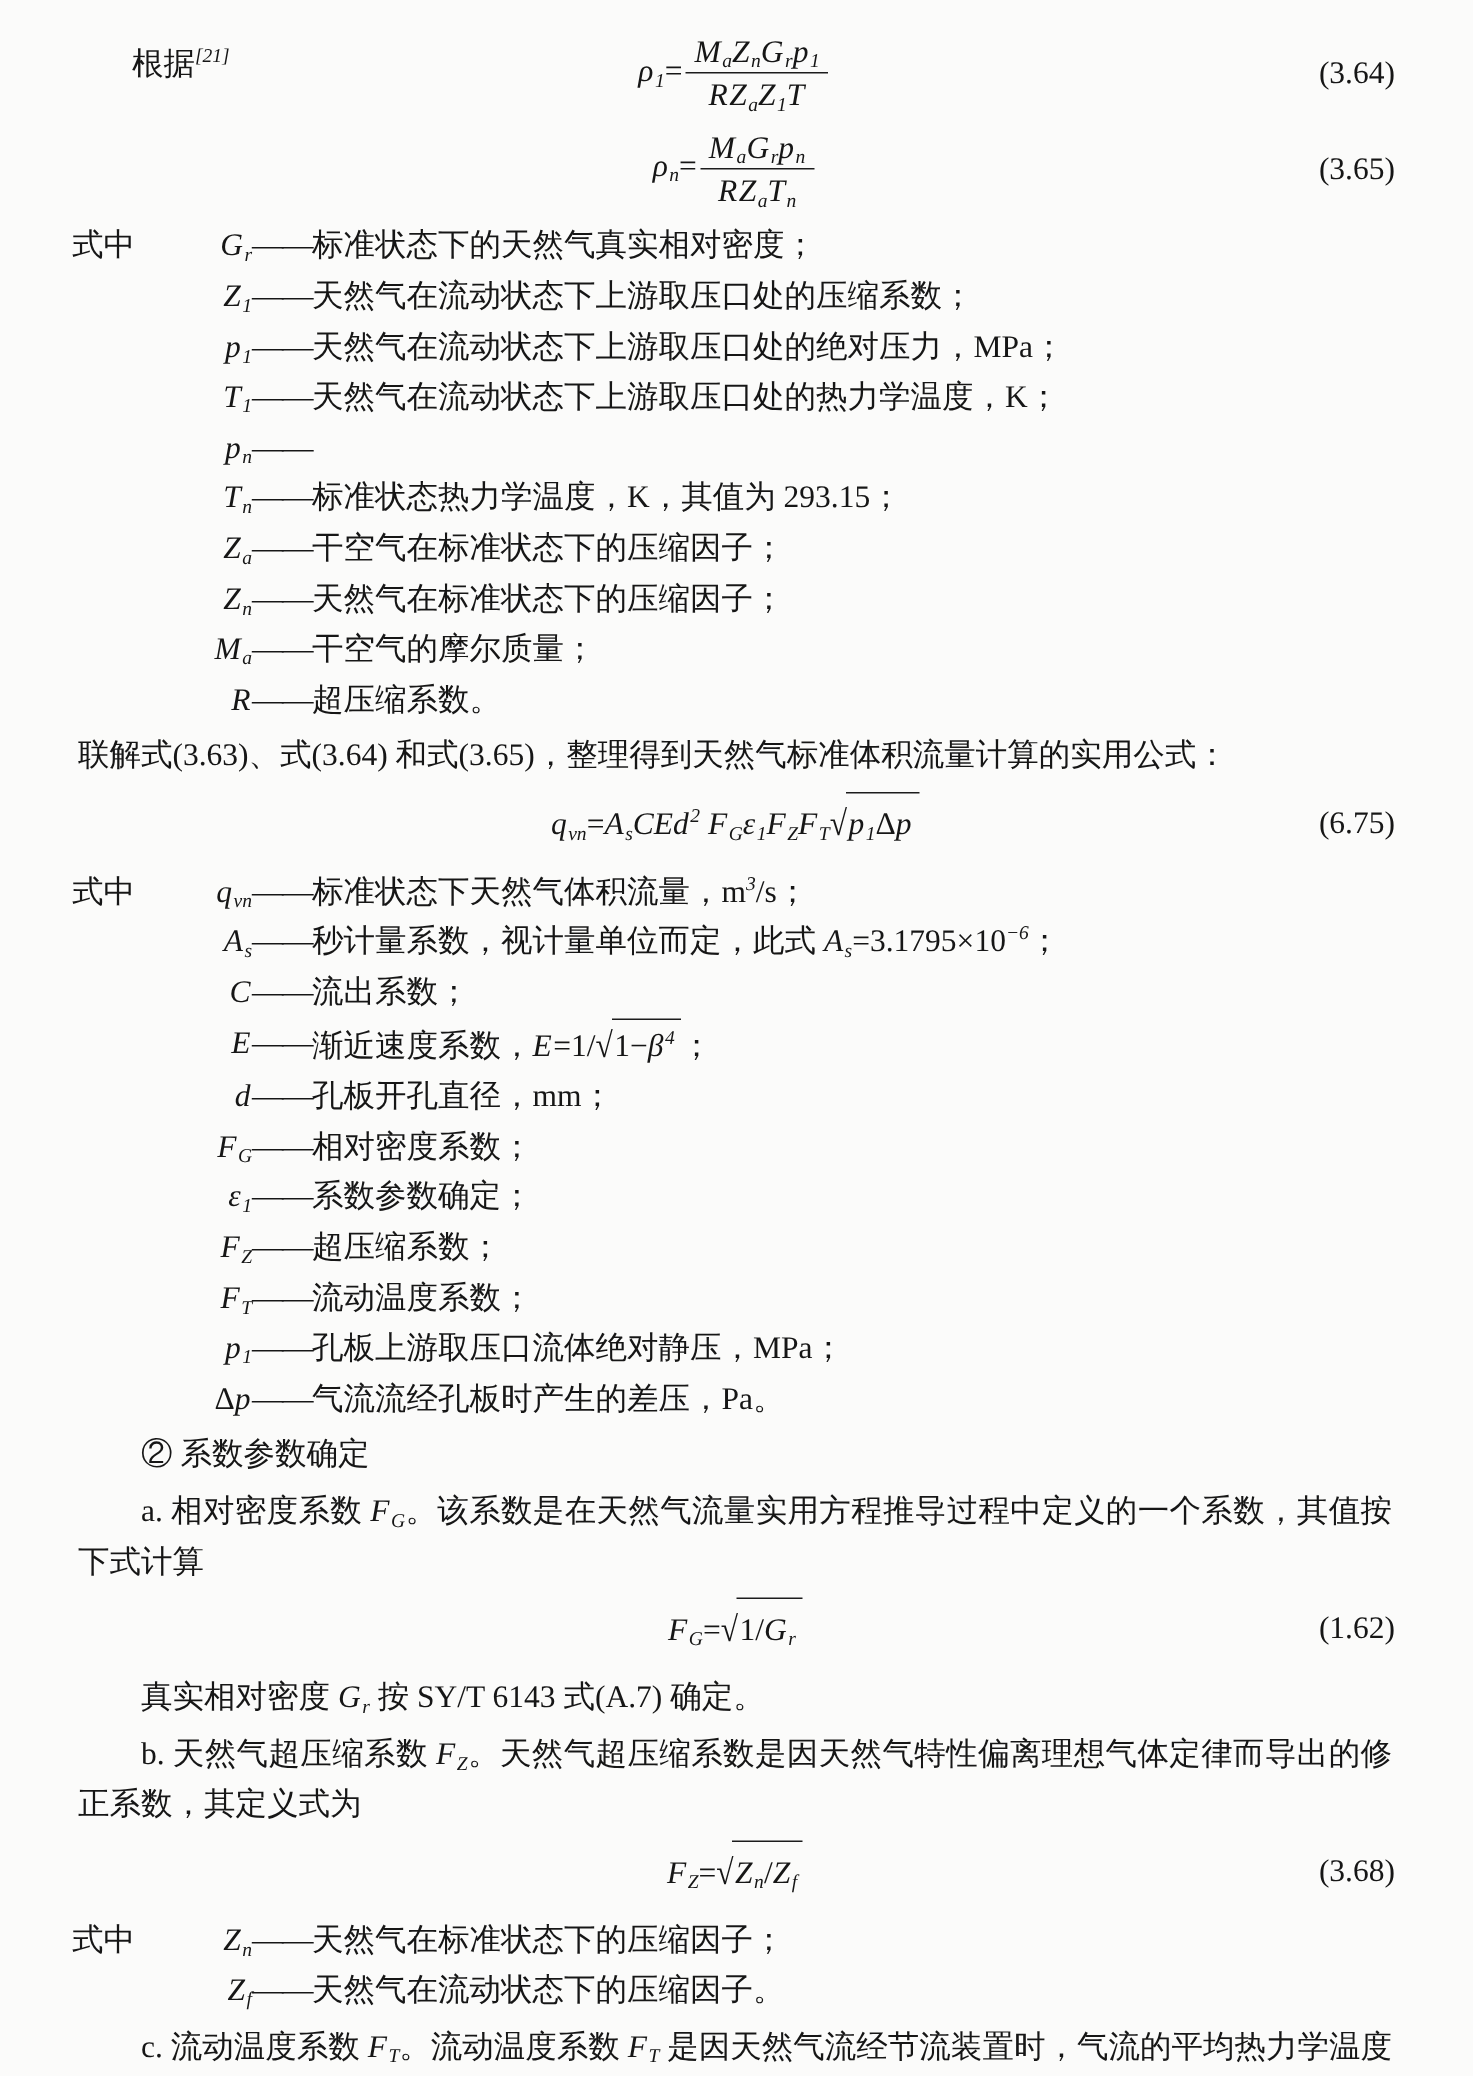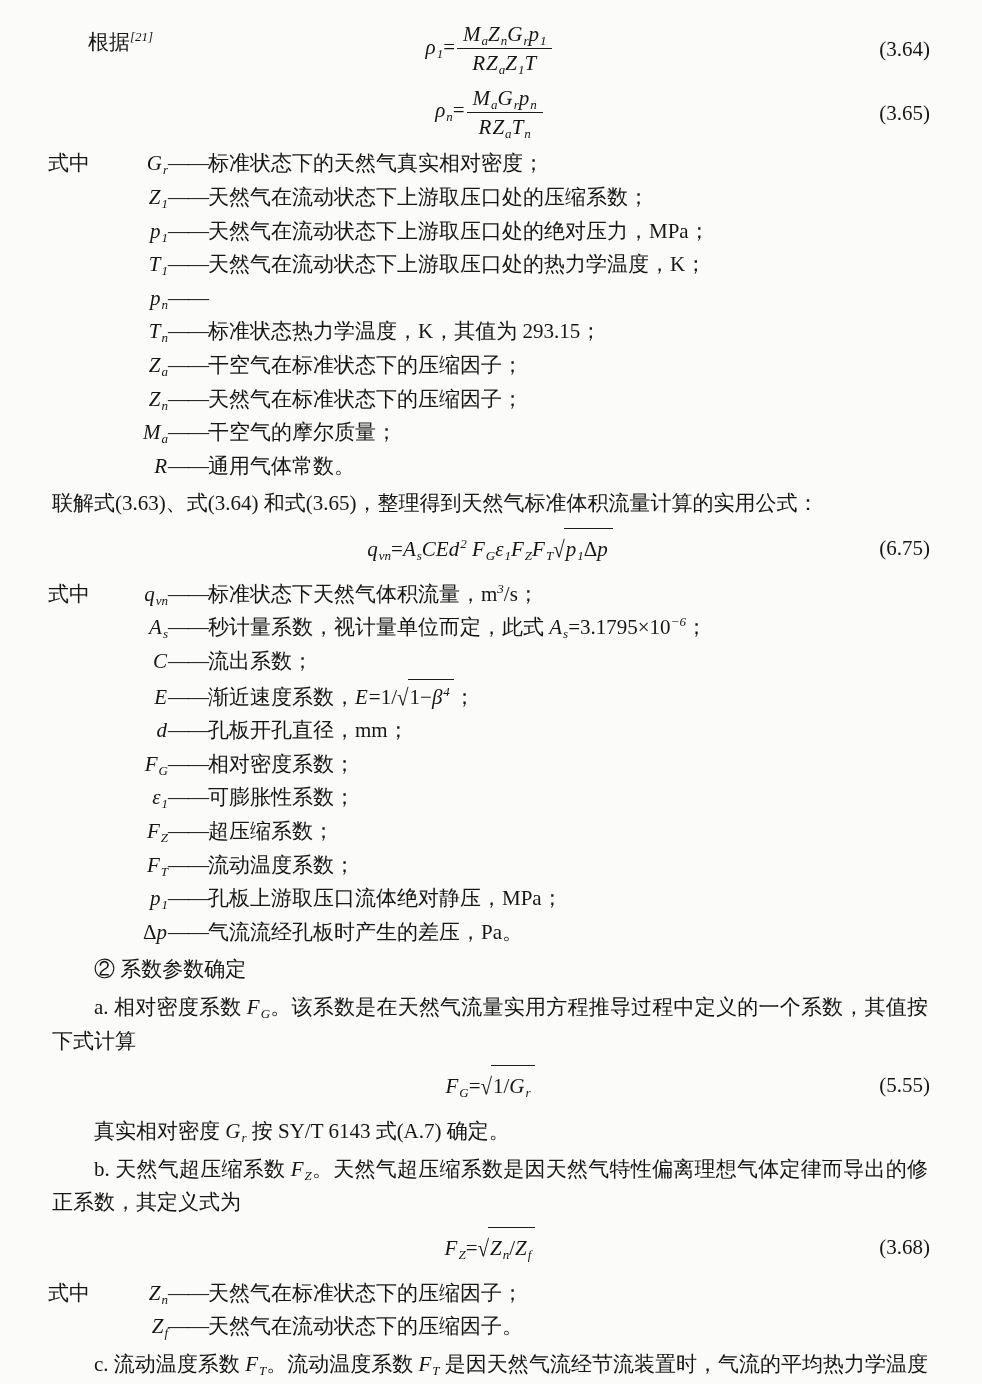--- a/index.html
+++ b/index.html
@@ -27,21 +27,21 @@
   
   .eqrow { position:relative; text-align:center; }
   .eqrow.fr { margin:2px 0 6px; }
   .eqrow.sl { margin:7px 0 8px; line-height:1.9; }
   .eqno { position:absolute; right:2px; top:50%; transform:translateY(-50%); font-style:normal; }
   .eqlabel { position:absolute; left:40px; top:8px; }
 
   
   .defblock { position:relative; }
   .wherelbl { position:absolute; left:0; top:0; line-height:1.6; }
-  .defrow { display:flex; line-height:1.6;align-items:flex-end; }
+  .defrow { display:flex; line-height:1.6; }
   .defterm { flex:0 0 120px; text-align:right; }
   .dash { flex:0 0 auto; letter-spacing:-1px; }
   .defdesc { flex:1 1 auto; }
 
   
   .para { margin:4px; line-height:1.6; text-align:justify; }
   .indent { text-indent:2em; }
   .flush { text-indent:0; }
 </style>
 </head>
@@ -113,21 +113,21 @@
 
         <div class="defrow">
           <span class="defterm"><i class="mv">M</i><sub>a</sub></span>
           <span class="dash">——</span>
           <span class="defdesc">干空气的摩尔质量；</span>
         </div>
 
         <div class="defrow">
           <span class="defterm"><i class="mv">R</i></span>
           <span class="dash">——</span>
-          <span class="defdesc">通用气体常数。</span>
+          <span class="defdesc">超压缩系数。</span>
         </div>
       </div>
   </div>
 
   <p class="para flush">联解式(3.63)、式(3.64) 和式(3.65)，整理得到天然气标准体积流量计算的实用公式：</p>
 
   <div class="eqrow sl">
     <span class="math"><i class="mv">q</i><sub>vn</sub>=<i class="mv">A</i><sub>s</sub><i class="mv">CEd</i><sup>2</sup> <i class="mv">F</i><sub>G</sub><i class="mv">ε</i><sub>1</sub><i class="mv">F</i><sub>Z</sub><i class="mv">F</i><sub>T</sub><span class="sqrt"><span class="rad">√</span><span class="vinc"><i class="mv">p</i><sub>1</sub>Δ<i class="mv">p</i></span></span></span>
     <span class="eqno">(6.75)</span>
   </div>
@@ -168,21 +168,21 @@
 
         <div class="defrow">
           <span class="defterm"><i class="mv">F</i><sub>G</sub></span>
           <span class="dash">——</span>
           <span class="defdesc">相对密度系数；</span>
         </div>
 
         <div class="defrow">
           <span class="defterm"><i class="mv">ε</i><sub>1</sub></span>
           <span class="dash">——</span>
-          <span class="defdesc">可膨胀性系数；</span>
+          <span class="defdesc">系数参数确定；</span>
         </div>
 
         <div class="defrow">
           <span class="defterm"><i class="mv">F</i><sub>Z</sub></span>
           <span class="dash">——</span>
           <span class="defdesc">超压缩系数；</span>
         </div>
 
         <div class="defrow">
           <span class="defterm"><i class="mv">F</i><sub>T</sub></span>
@@ -203,21 +203,21 @@
         </div>
       </div>
   </div>
 
   <p class="para indent">② 系数参数确定</p>
 
   <p class="para indent">a. 相对密度系数 <i class="mv">F</i><sub>G</sub>。该系数是在天然气流量实用方程推导过程中定义的一个系数，其值按下式计算</p>
 
   <div class="eqrow sl">
     <span class="math"><i class="mv">F</i><sub>G</sub>=<span class="sqrt"><span class="rad">√</span><span class="vinc">1/<i class="mv">G</i><sub>r</sub></span></span></span>
-    <span class="eqno">(5.55)</span>
+    <span class="eqno">(1.62)</span>
   </div>
 
   <p class="para indent">真实相对密度 <i class="mv">G</i><sub>r</sub> 按 SY/T 6143 式(A.7) 确定。</p>
 
   <p class="para indent">b. 天然气超压缩系数 <i class="mv">F</i><sub>Z</sub>。天然气超压缩系数是因天然气特性偏离理想气体定律而导出的修正系数，其定义式为</p>
 
   <div class="eqrow sl">
     <span class="math"><i class="mv">F</i><sub>Z</sub>=<span class="sqrt"><span class="rad">√</span><span class="vinc"><i class="mv">Z</i><sub>n</sub>/<i class="mv">Z</i><sub>f</sub></span></span></span>
     <span class="eqno">(3.68)</span>
   </div>

